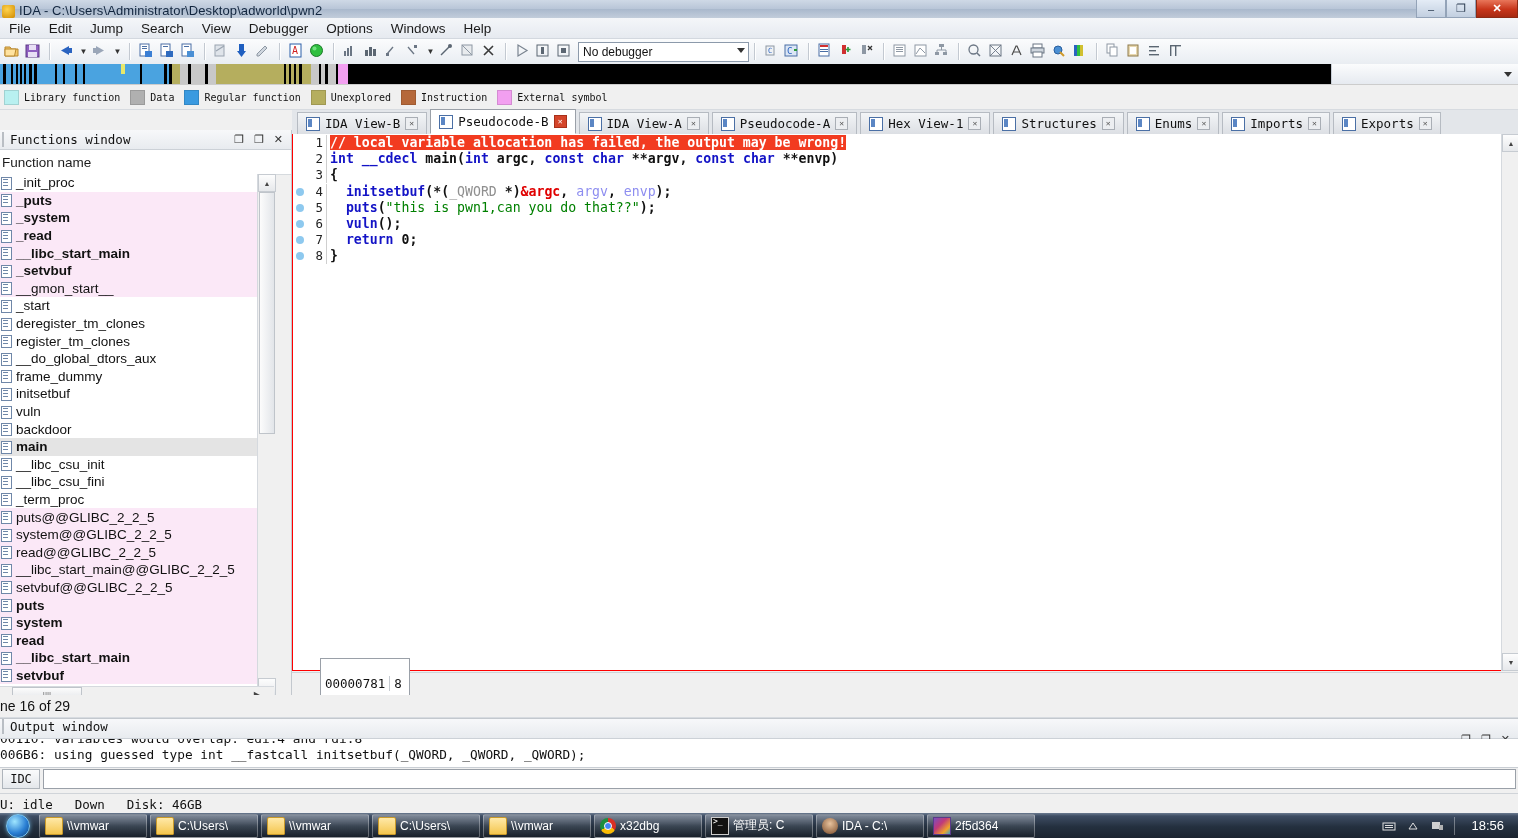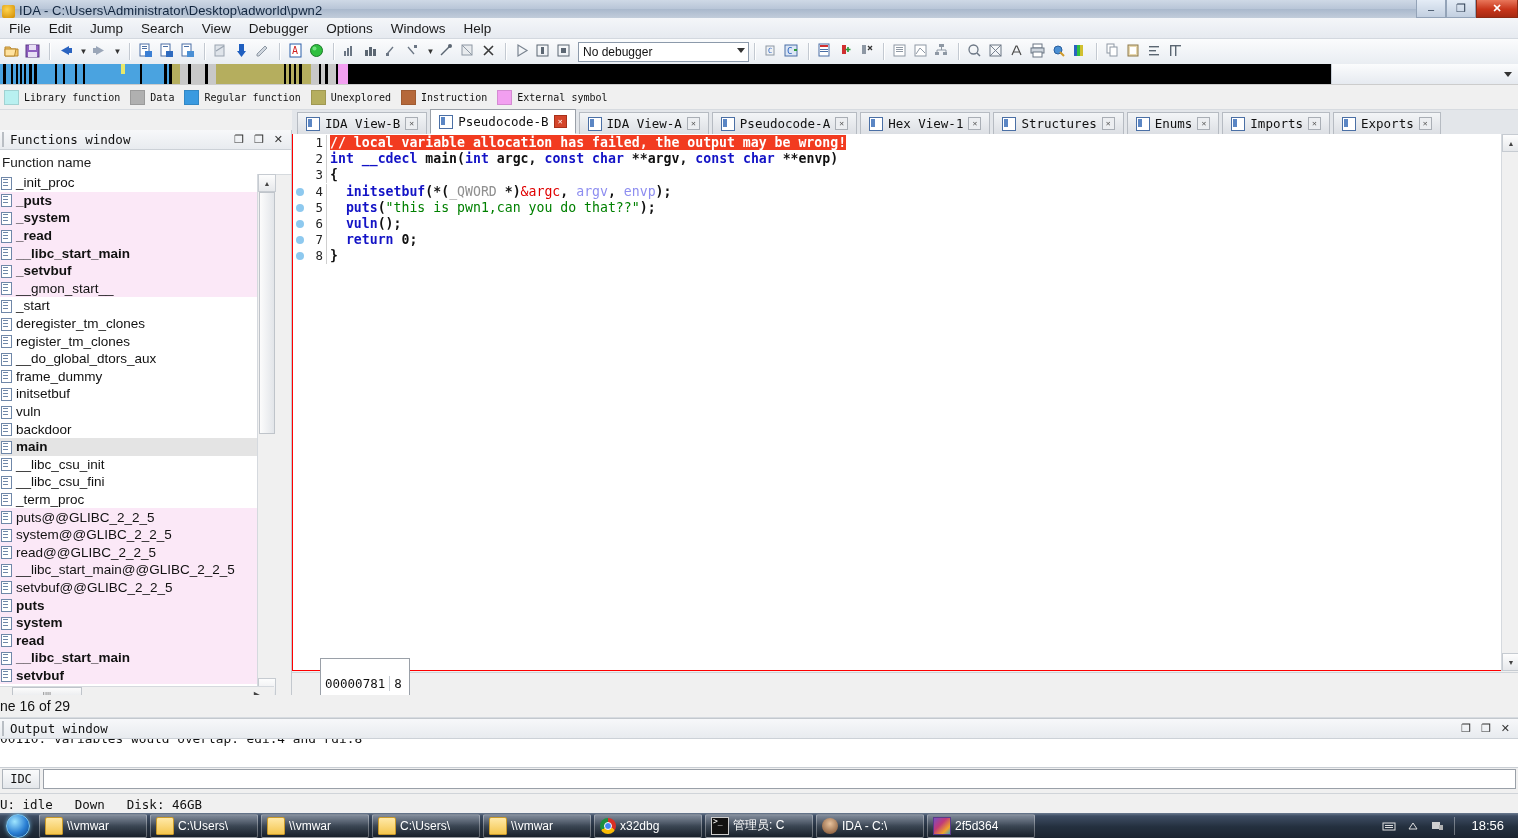--- a/index.html
+++ b/index.html
@@ -128,21 +128,21 @@
   .dot{width:8px;height:8px;border-radius:50%;background:#8ec9ef;}
   .lnum{width:16px;flex:0 0 auto;text-align:right;color:#222;padding-right:3px;
     font-family:"DejaVu Sans Mono","Liberation Mono",monospace;font-size:12.4px;}
   .lsep{width:1px;height:16px;background:#cfcfcf;flex:0 0 auto;margin-right:3px;}
   .ctext{white-space:pre;}
   .k-warn{background:#f23b20;color:#fff;font-weight:bold;}
   .k-kw{color:#1313c6;font-weight:bold;}
   .k-fn{color:#1313c6;font-weight:bold;}
   .k-pl{color:#111;font-weight:bold;}
   .k-type{color:#8f8f8f;}
-  .k-reg{color:#e00000;font-weight:normal;}
+  .k-reg{color:#e00000;font-weight:bold;}
   .k-var{color:#8d8df0;}
   .k-str{color:#008000;}
   .k-num{color:#111;font-weight:bold;}
   .code-vscroll{position:absolute;right:0;top:24px;width:16px;height:537px;background:#f0f0f0;
     border-left:1px solid #d5d9de;}
   .code-status{position:absolute;left:0;bottom:0;width:1226px;height:21px;background:#f0f0f0;
     border-top:1px solid #d0d4d9;display:flex;align-items:center;}
   .addrbox{margin-left:28px;height:17px;min-width:80px;border:1px solid #9aa0a8;background:#fff;
     display:flex;align-items:center;padding:16px 4px;
     font-family:"DejaVu Sans Mono","Liberation Mono",monospace;font-size:12.5px;color:#111;}
@@ -150,21 +150,21 @@
 
   
   .statusline{position:absolute;left:0;top:695px;width:1518px;height:22px;background:#f0f0f0;
     display:flex;align-items:center;border-bottom:1px solid #d7dbe0;}
   .statusline .lt{font-family:"Liberation Sans",sans-serif;font-size:14px;color:#111;}
 
   
   .outwin{position:absolute;left:0;top:718px;width:1518px;height:80px;background:#f0f0f0;
     border-top:1px solid #c3c8ce;}
   .out-title{height:19px;background:linear-gradient(to bottom,#f7f8fa,#e8ebef);
-    border-bottom:1px solid #ccd1d7;display:flex;align-items:center;}
+    border-bottom:1px solid #ccd1d7;display:flex;flex-direction:column;}
   .out-title .t{font-family:"DejaVu Sans Mono","Liberation Mono",monospace;font-size:12.5px;color:#111;
     padding-left:6px;border-left:2px solid #b9bec4;margin-left:2px;}
   .out-body{position:absolute;left:0;top:20px;width:1518px;height:28px;background:#fff;
     border-bottom:1px solid #c9ced4;overflow:hidden;}
   .out-line{font-family:"DejaVu Sans Mono","Liberation Mono",monospace;font-size:12.8px;
     line-height:16px;color:#111;white-space:pre;}
   .out-line.clip{margin-top:-8px;}
   .idcrow{position:absolute;left:0;top:49px;width:1518px;height:21px;display:flex;align-items:center;}
   .idcbtn{width:36px;height:18px;margin-left:2px;background:linear-gradient(to bottom,#fafbfc,#e4e7eb);
     border:1px solid #aeb4bb;display:flex;align-items:center;justify-content:center;
@@ -808,20 +808,21 @@
     <div class="out-title">
       <span class="t">Output window</span>
       <span class="panel-btns">
         <span class="pb">❐</span>
         <span class="pb">❐</span>
         <span class="pb">✕</span>
       </span>
     </div>
     <div class="out-body">
       <div class="out-line clip">00110: variables would overlap: edi.4 and rdi.8</div>
+      <div class="out-line">006B6: using guessed type int __fastcall initsetbuf(_QWORD, _QWORD, _QWORD);</div>
     </div>
     <div class="idcrow">
       <div class="idcbtn">IDC</div>
       <div class="idcinput"></div>
     </div>
   </div>
 
   <div class="botstatus" id="botstatus">
       <span class="s">U:  idle</span>
       <span class="s">Down</span>

